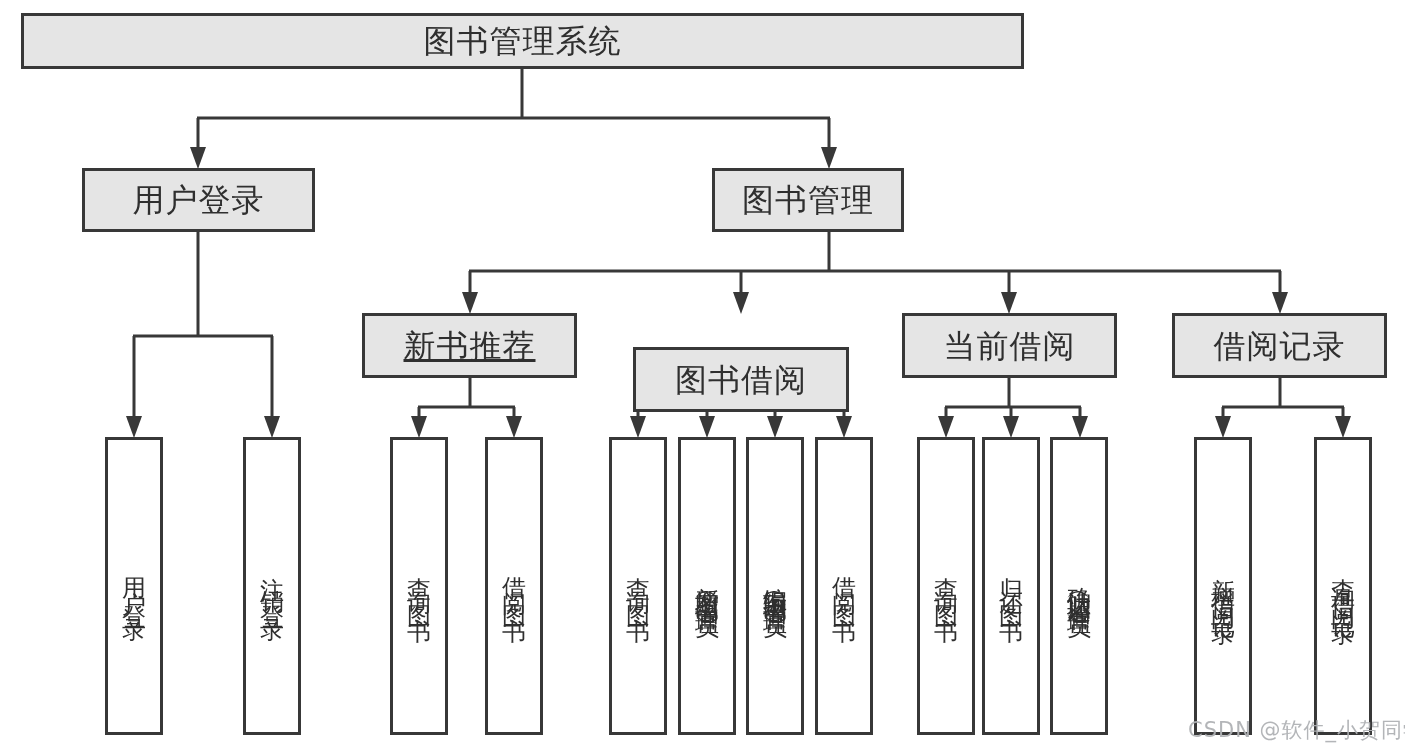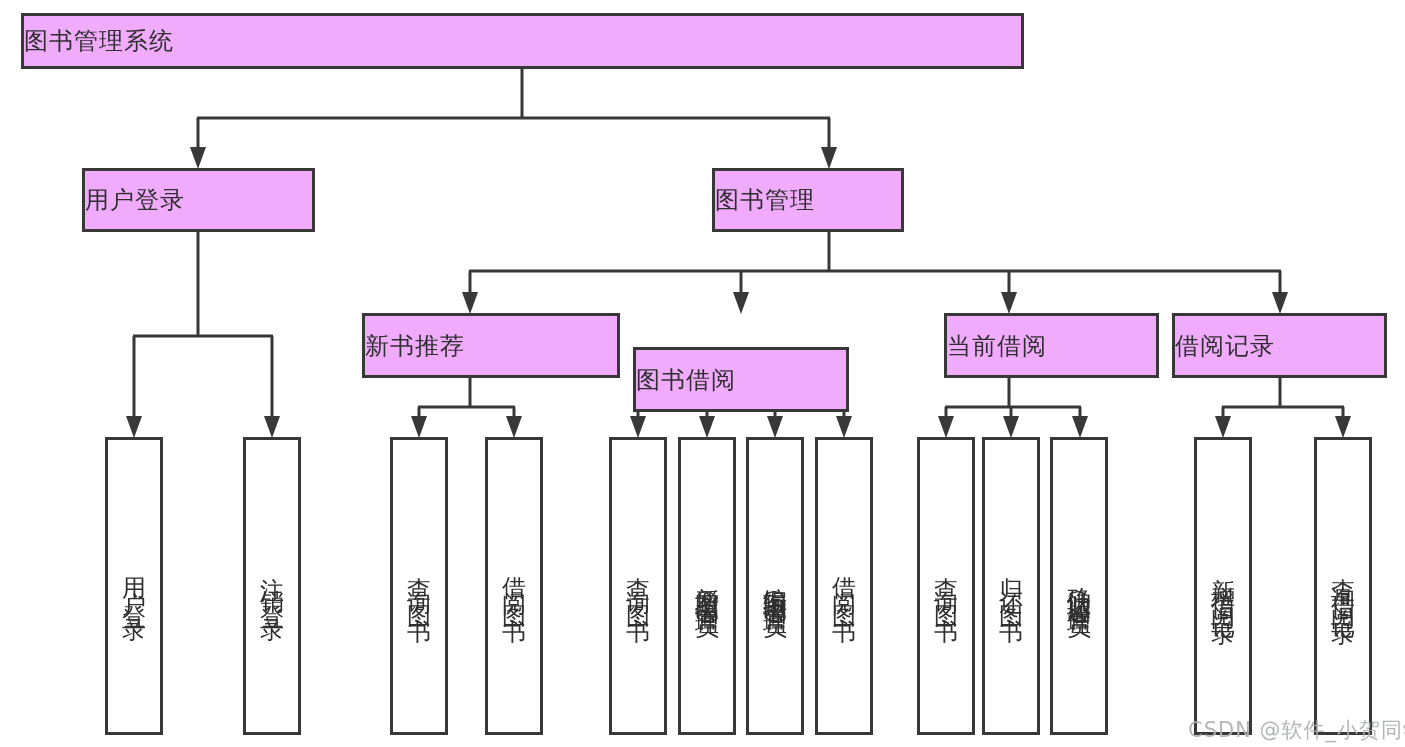--- a/index.html
+++ b/index.html
@@ -18,26 +18,26 @@
   svg.wires {
     position: absolute;
     left: 0; top: 0;
     width: 1405px; height: 747px;
     z-index: 0;
   }
   .node {
     position: absolute;
     box-sizing: border-box;
     border: 3px solid #383838;
-    background: #f0abfc;
+    background: #e5e5e5;
     color: #2f2f2f;
     display: flex;
     align-items: center;
-    justify-content: flex-start;
-    font-size: 24px;
+    justify-content: center;
+    font-size: 32px;
     letter-spacing: 1px;
     z-index: 1;
     line-height: 1;
   }
   .leaf {
     position: absolute;
     box-sizing: border-box;
     border: 3px solid #383838;
     background: #ffffff;
     color: #2f2f2f;
@@ -112,27 +112,27 @@
     <span>图书管理系统</span>
   </div>
 
   <div class="node" style="left:82px; top:168px; width:233px; height:64px;">
     <span>用户登录</span>
   </div>
   <div class="node" style="left:712px; top:168px; width:192px; height:64px;">
     <span>图书管理</span>
   </div>
 
-  <div class="node" style="left:362px; top:313px; width:258px; height:65px;">
+  <div class="node" style="left:362px; top:313px; width:215px; height:65px;text-decoration:underline;">
     <span>新书推荐</span>
   </div>
   <div class="node" style="left:633px; top:313px; width:216px; height:65px;margin-top:34px;">
     <span>图书借阅</span>
   </div>
-  <div class="node" style="left:944px; top:313px; width:215px; height:65px;">
+  <div class="node" style="left:902px; top:313px; width:215px; height:65px;">
     <span>当前借阅</span>
   </div>
   <div class="node" style="left:1172px; top:313px; width:215px; height:65px;">
     <span>借阅记录</span>
   </div>
 
   <div class="leaf" style="left:105px;">
     <span class="vtext len4">用户登录</span>
   </div>
   <div class="leaf" style="left:243px;">

